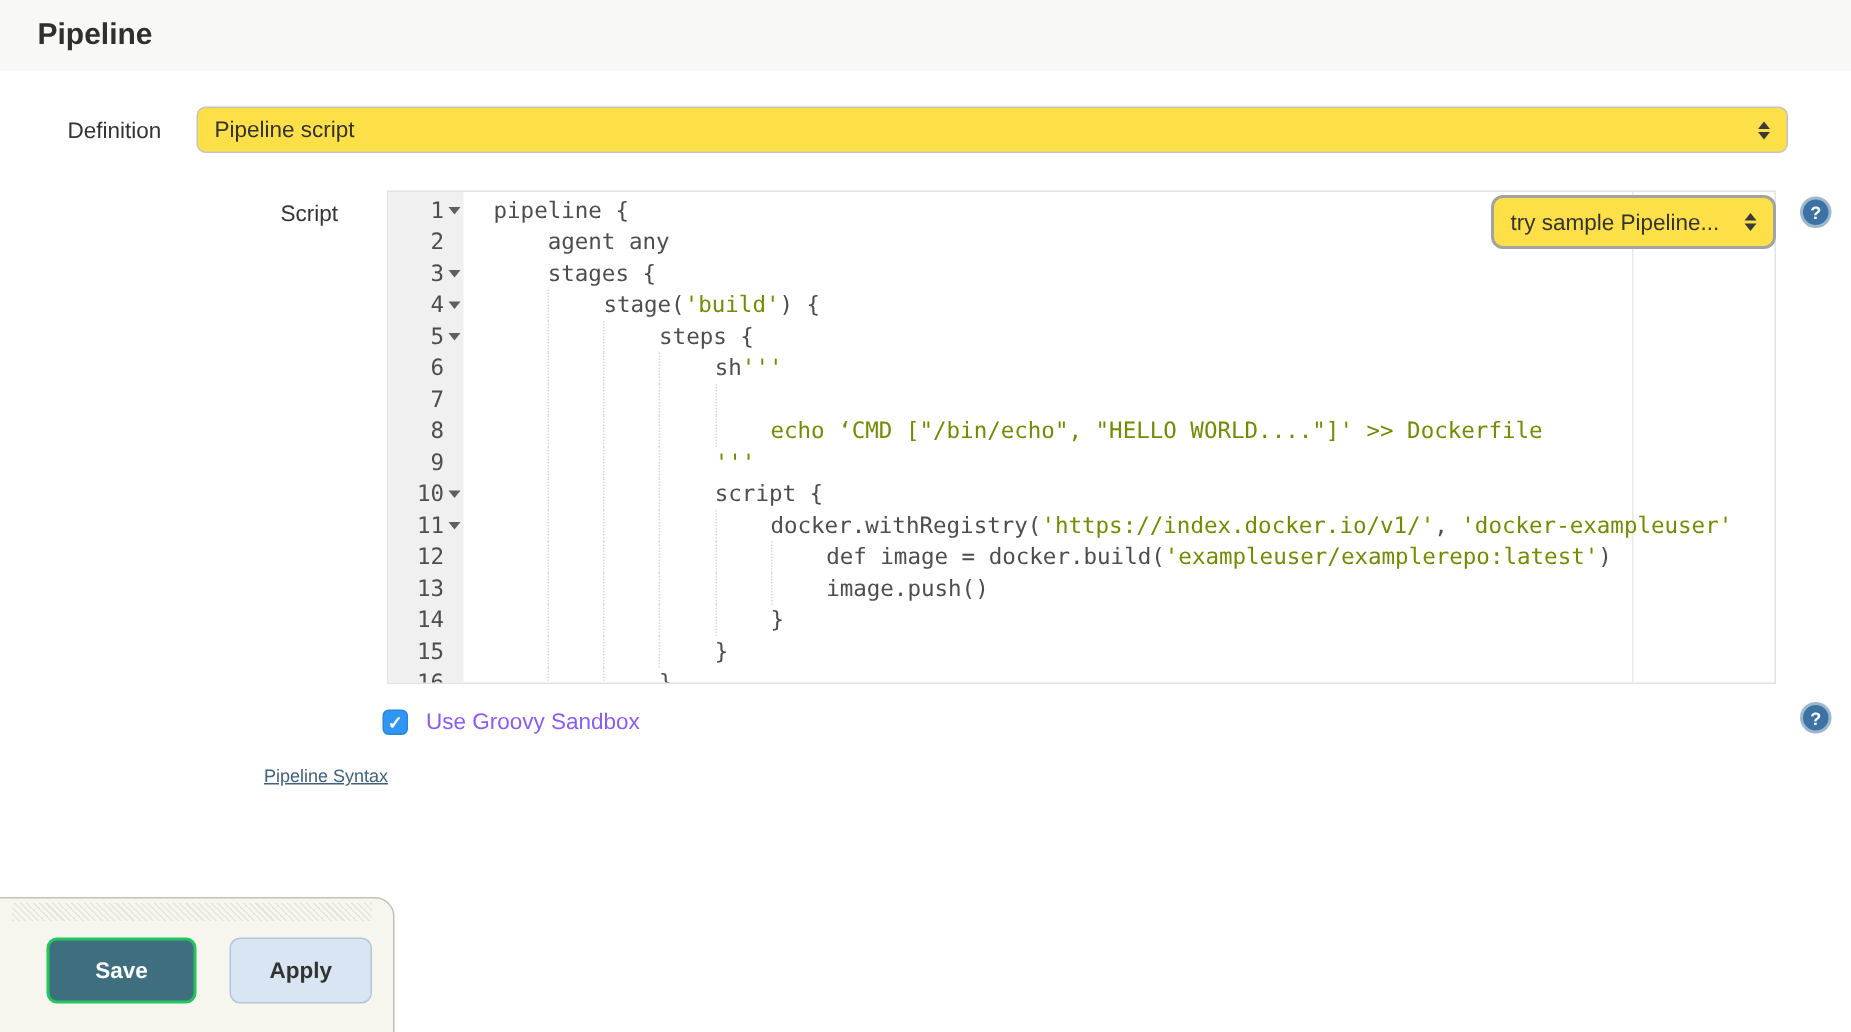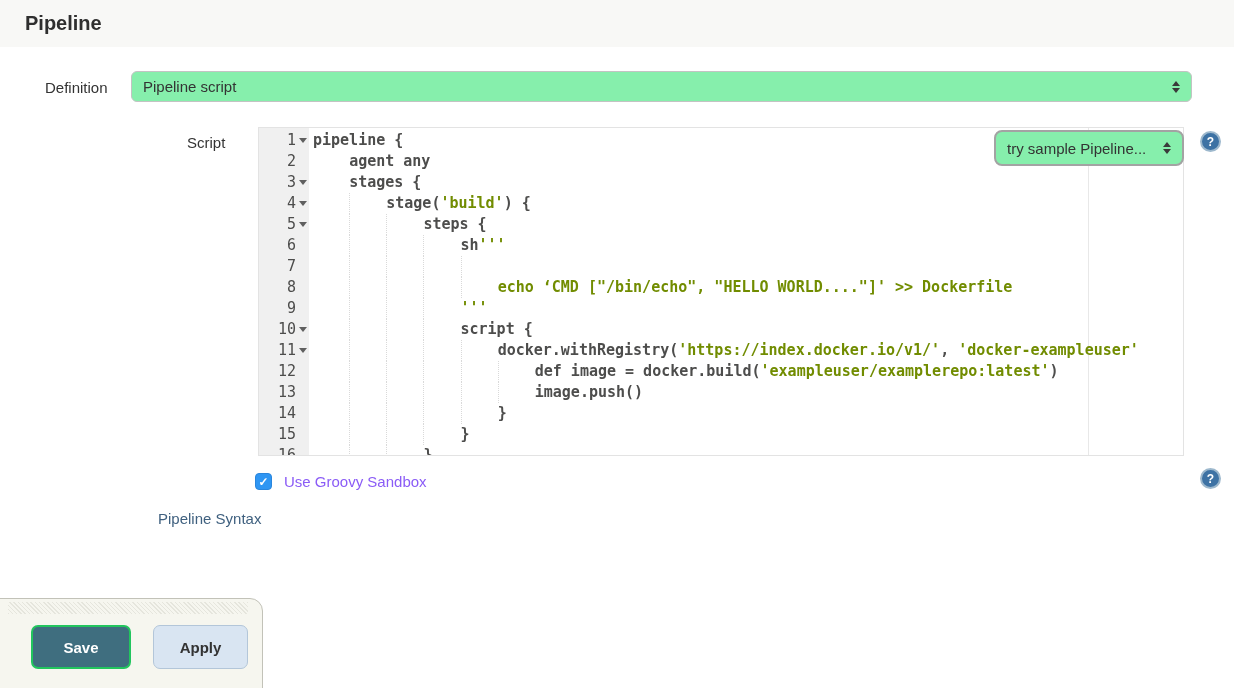--- a/index.html
+++ b/index.html
@@ -8,21 +8,21 @@
   .canvas { position:relative; width:1234px; height:688px; overflow:hidden; background:#ffffff; }
 
   
   .top-band { position:absolute; left:0; top:0; width:1234px; height:47px; background:#f8f8f6; }
   .page-title { position:absolute; left:25px; top:12px; font-size:20px; font-weight:bold; color:#2f2f2f; }
 
   
   .form-label { position:absolute; font-size:15px; color:#333; }
 
   
-  .select-box { position:absolute; background:#86efac; border:1px solid #c3c3c3; border-radius:6px;
+  .select-box { position:absolute; background:#fde047; border:1px solid #c3c3c3; border-radius:6px;
                 display:flex; align-items:center; font-size:15px; color:#333; cursor:pointer; }
   .select-box .val { padding-left:11px; flex:1; white-space:nowrap; overflow:hidden; }
   .updown { display:inline-flex; flex-direction:column; gap:2px; margin-right:11px; }
   .updown i { display:block; width:0; height:0; border-left:4px solid transparent; border-right:4px solid transparent; }
   .updown .tu { border-bottom:5px solid #3a3a3a; }
   .updown .td { border-top:5px solid #3a3a3a; }
 
   
   .help { position:absolute; width:21px; height:21px; border-radius:50%;
           background:#3d72a4; border:2px solid #9db8cd; color:#fff;
@@ -34,36 +34,36 @@
             background:#fff; border:1px solid #e3e3e3; overflow:hidden;
             font-family:"DejaVu Sans Mono", monospace; font-size:15px; line-height:21px; }
   .gutter-strip { position:absolute; left:0; top:0; bottom:0; width:50px; background:#f0f0f0; }
   .print-margin { position:absolute; left:829px; top:0; bottom:0; width:1px; background:#e8e8e8; }
   .ed-lines { position:absolute; left:0; top:2px; right:0; }
   .ed-row { display:flex; height:21px; }
   .gut { position:relative; z-index:1; width:50px; flex:none; display:flex; align-items:center; color:#4d4d4c; }
   .gut .num { flex:1; text-align:right; }
   .gut .fslot { width:13px; flex:none; display:flex; align-items:center; justify-content:center; }
   .fold { width:0; height:0; border-left:4px solid transparent; border-right:4px solid transparent; border-top:5px solid #5f5f5f; }
-  .cl { position:relative; z-index:1; white-space:pre; padding-left:4px; color:#4d4d4c;font-weight:bold; }
+  .cl { position:relative; z-index:1; white-space:pre; padding-left:20px; color:#4d4d4c; }
   .cl .s { color:#718c00; }
   .cl .ind { display:inline-block; white-space:pre; }
   .cl .guide { border-left:1px dotted #d9d9d9; }
 
   
   .sample-select { left:994px; top:130px; width:190px; height:36px; border-radius:8px; border:2px solid #a3a3a3; z-index:3; }
 
   
   .checkbox { position:absolute; left:255px; top:473px; width:17px; height:17px; border-radius:4px;
               background:#2f96f3; border:1px solid #2a86dd; color:#fff; font-size:12px; font-weight:bold;
               display:flex; align-items:center; justify-content:center; cursor:pointer; }
   .checkbox-label { position:absolute; left:284px; top:473px; font-size:15px; color:#8b5cf6; cursor:pointer; }
 
   
-  .syntax-link { position:absolute; left:158px; top:510px; font-size:15px; color:#3f607f; cursor:pointer; }
+  .syntax-link { position:absolute; left:176px; top:510px; font-size:12px; color:#3f607f; text-decoration:underline; cursor:pointer; }
 
   
   .footer { position:absolute; left:-1px; top:598px; width:264px; height:92px;
             background:#f6f6ef; border:1px solid #c2c2b8; border-top-right-radius:13px; }
   .footer-hatch { position:absolute; left:8px; right:14px; top:3px; height:12px;
                   background:repeating-linear-gradient(45deg, rgba(110,110,90,0.12) 0 1px, transparent 1px 3px); }
   .btn { position:absolute; top:26px; height:44px; border-radius:7px; font-size:15px; font-weight:bold;
          display:flex; align-items:center; justify-content:center; cursor:pointer; font-family:"Liberation Sans", sans-serif; }
   .btn-save { left:31px; width:100px; background:#3f6e7f; border:2px solid #22c55e; color:#ffffff; }
   .btn-apply { left:153px; width:95px; background:#d9e5f2; border:1px solid #b3c6d9; color:#333333; }

